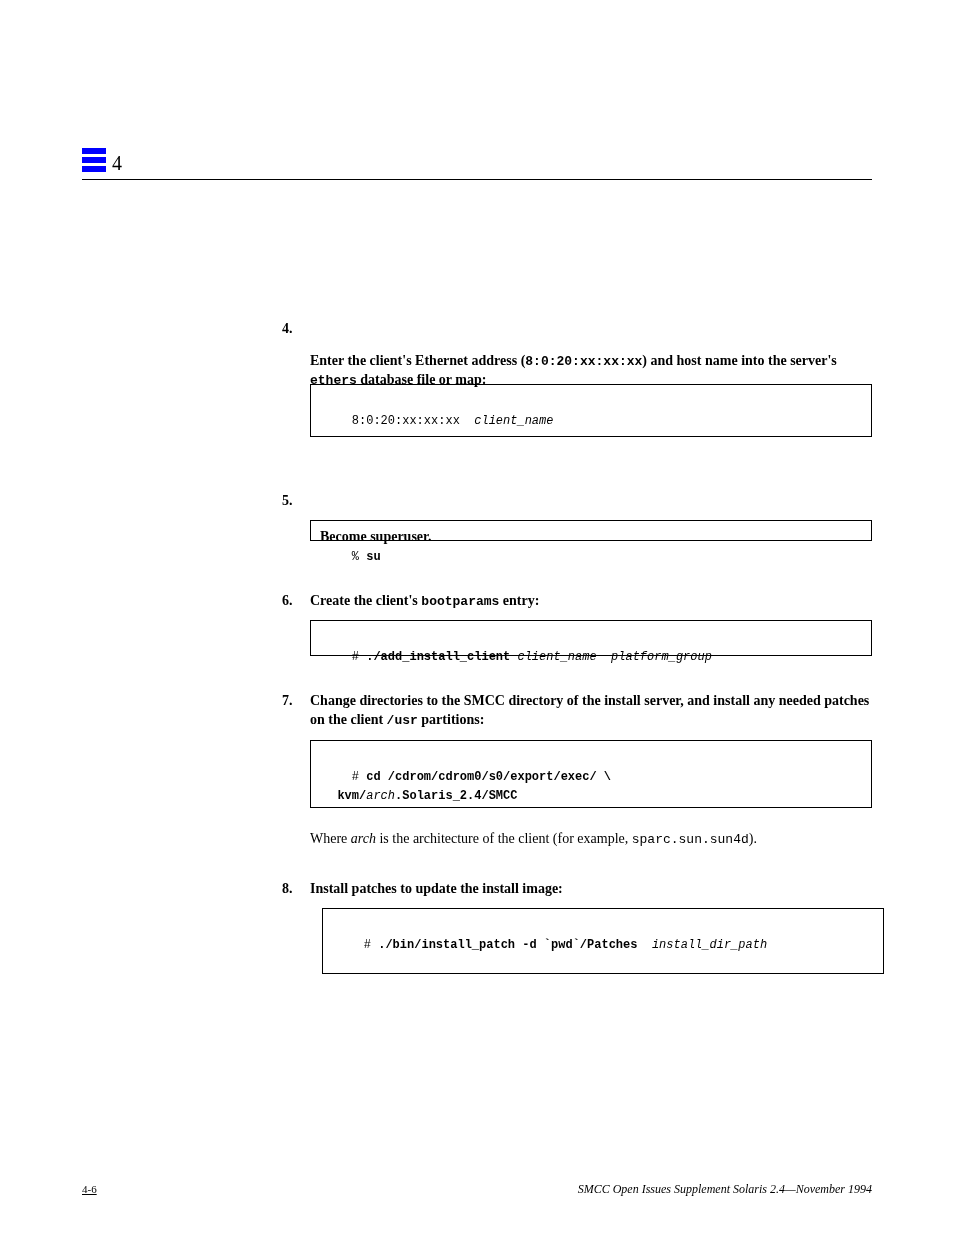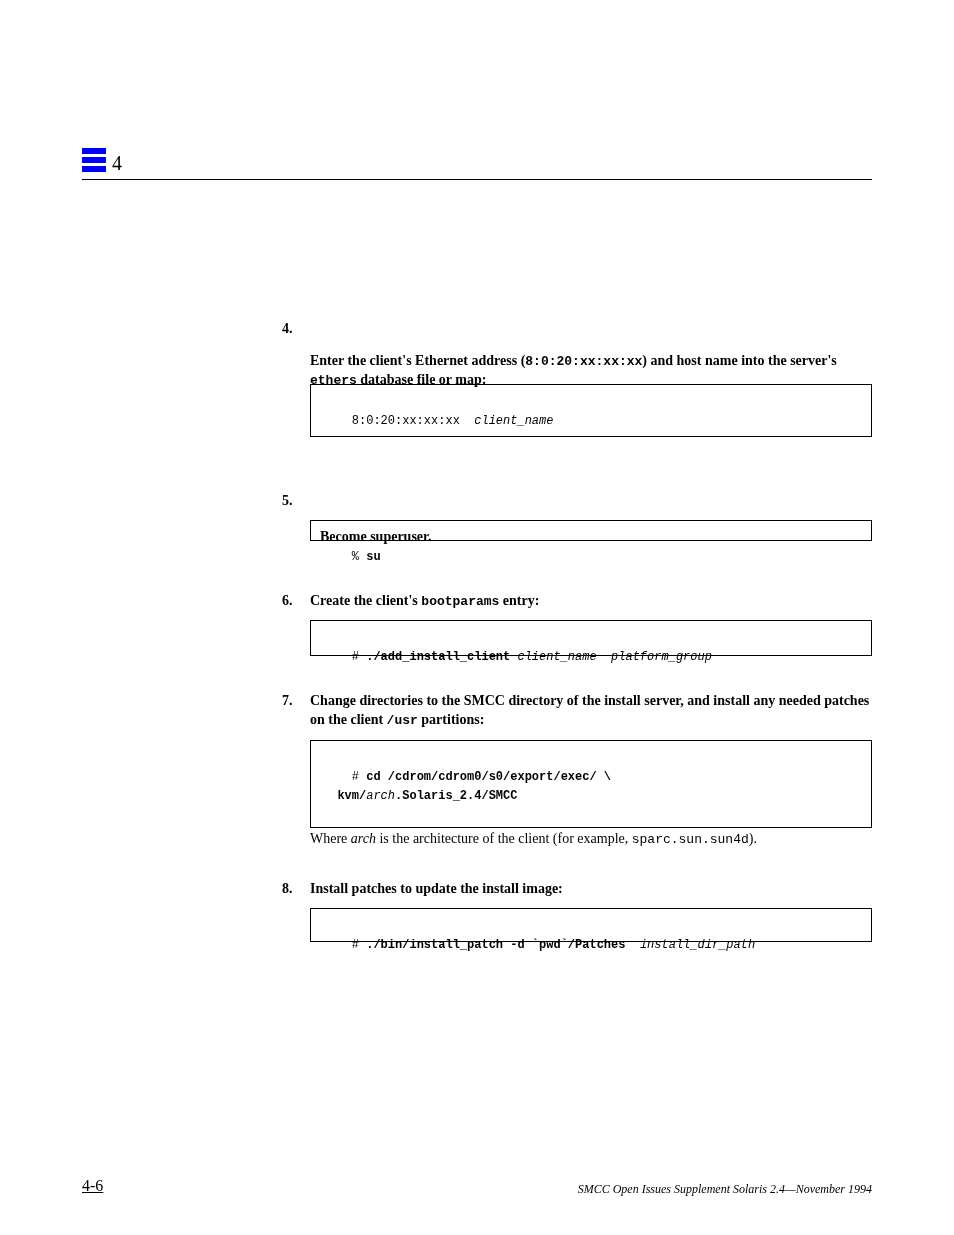--- a/index.html
+++ b/index.html
@@ -73,21 +73,21 @@
     white-space: pre;
   }
 
   .italic { font-style: italic; }
   .mono   { font-family: "Courier New", Courier, monospace; font-size: 13px; }
 
   .footer-left {
     position: absolute;
     left: 82px;
     bottom: 38px;
-    font-size: 16px;
+    font-size: 11px;
     text-decoration: underline;
   }
   .footer-right {
     position: absolute;
     right: 82px;
     bottom: 38px;
     font-size: 12px;
     font-style: italic;
   }
 </style>
@@ -125,31 +125,31 @@
     <b><span>Create the client's </span></b><span class="mono">bootparams</span><b><span> entry:</span></b>
   </div>
   <div class="codebox" style="top:620px; height:36px;">
     <span># <b>./add_install_client</b> <span class="italic">client_name  platform_group</span></span>
   </div>
 
   <div class="txt stepnum" style="left:282px; top:692px;">7.</div>
   <div class="txt stepbody" style="left:310px; top:692px;">
     <b><span>Change directories to the SMCC directory of the install server, and install any needed patches on the client </span></b><span class="mono">/usr</span><b><span> partitions:</span></b>
   </div>
-  <div class="codebox" style="top:740px; height:88px;">
+  <div class="codebox" style="top:740px; height:68px;">
     <span># <b>cd /cdrom/cdrom0/s0/export/exec/ \</b>
   <b>kvm/</b><span class="italic">arch</span><b>.Solaris_2.4/SMCC</b></span>
   </div>
   <div class="txt steptail" style="left:310px; top:830px;">
     <span>Where </span><span class="italic">arch</span><span> is the architecture of the client (for example, </span><span class="mono">sparc.sun.sun4d</span><span>).</span>
   </div>
 
   <div class="txt stepnum" style="left:282px; top:880px;">8.</div>
   <div class="txt stepbody" style="left:310px; top:880px;">
     <b><span>Install patches to update the install image:</span></b>
   </div>
-  <div class="codebox" style="top:908px; height:34px;">
+  <div class="codebox" style="top:908px; height:66px;margin-left:12px;">
     <span># <b>./bin/install_patch -d `pwd`/Patches</b>  <span class="italic">install_dir_path</span></span>
   </div>
 
   <div class="footer-left">4-6</div>
   <div class="footer-right">SMCC Open Issues Supplement Solaris 2.4—November 1994</div>
 </div>
 
 </body></html>

